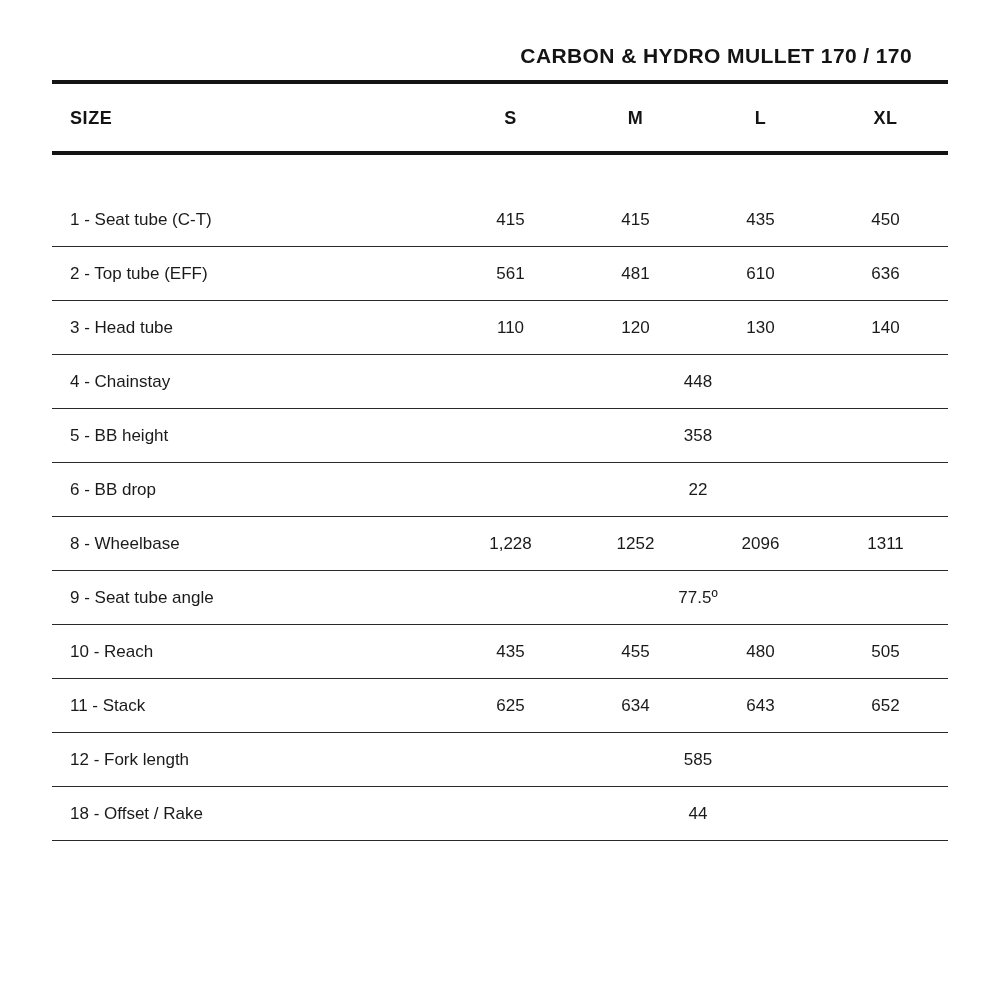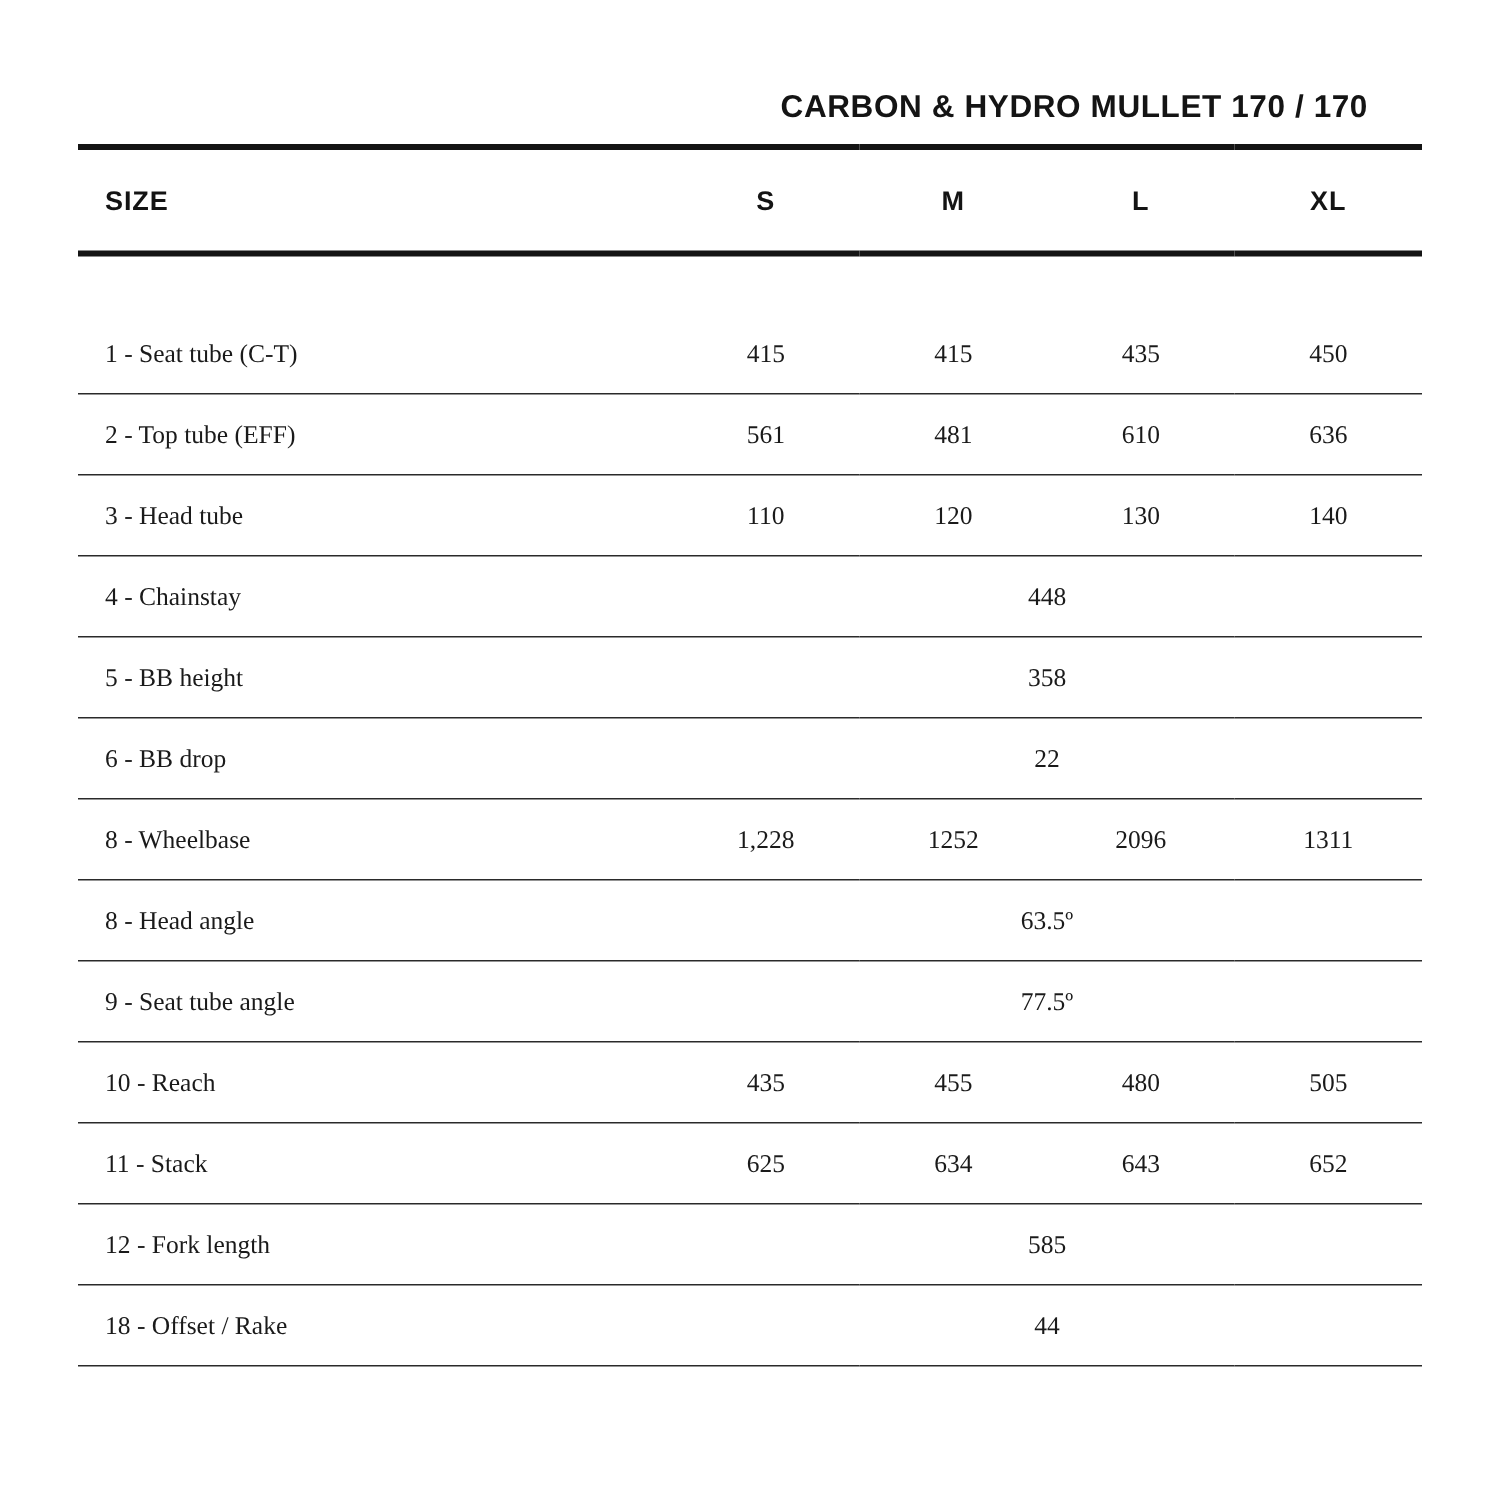--- a/index.html
+++ b/index.html
@@ -15,21 +15,21 @@
     -webkit-font-smoothing: antialiased;
   }
   .sheet {
     position: relative;
     width: 1000px;
     height: 1000px;
     box-sizing: border-box;
     padding: 0 52px;
   }
   .title-row {
-    height: 96px;
+    height: 80px;
     display: flex;
     align-items: flex-end;
     justify-content: flex-end;
     padding-bottom: 12px;
     box-sizing: border-box;
   }
   .title {
     font-size: 21px;
     font-weight: bold;
     letter-spacing: 0.4px;
@@ -70,21 +70,20 @@
   }
   .spacer-row td {
     height: 38px;
     padding: 0;
   }
   tr.data-row td {
     font-size: 17px;
     padding: 17px 0 16px 0;
     border-bottom: 1.5px solid #2a2a2a;
     color: #1a1a1a;
-    font-family: Liberation Serif, serif;
   }
   tr.data-row td.label {
     padding-left: 18px;
     text-align: left;
     white-space: nowrap;
   }
   tr.data-row td.size {
     text-align: center;
   }
   tr.data-row td.span {
@@ -169,24 +168,20 @@
       </tr>
 
       <tr class="data-row">
         <td class="label">8 - Wheelbase</td>
         <td class="size">1,228</td>
         <td class="size">1252</td>
         <td class="size">2096</td>
         <td class="size">1311</td>
       </tr>
 
-      <tr class="data-row">
-        <td class="label">8 - Head angle</td>
-        <td class="span" colspan="4">63.5º</td>
-      </tr>
 
       <tr class="data-row">
         <td class="label">9 - Seat tube angle</td>
         <td class="span" colspan="4">77.5º</td>
       </tr>
 
       <tr class="data-row">
         <td class="label">10 - Reach</td>
         <td class="size">435</td>
         <td class="size">455</td>

